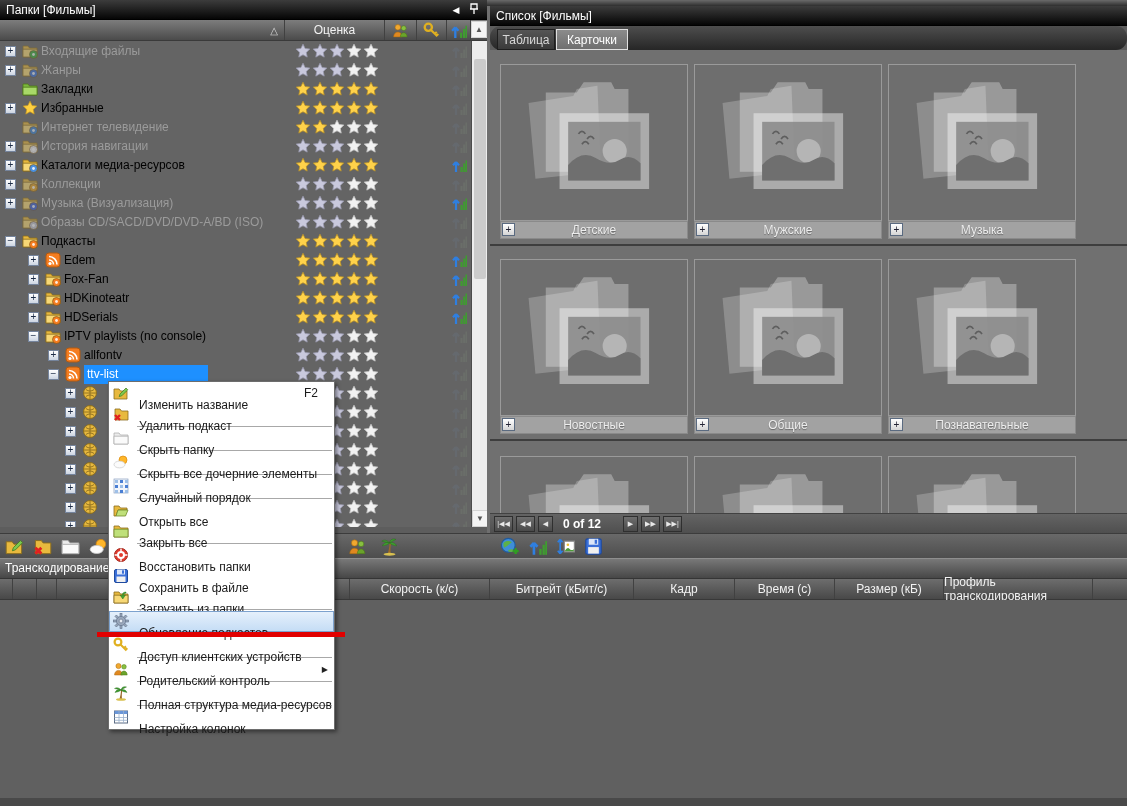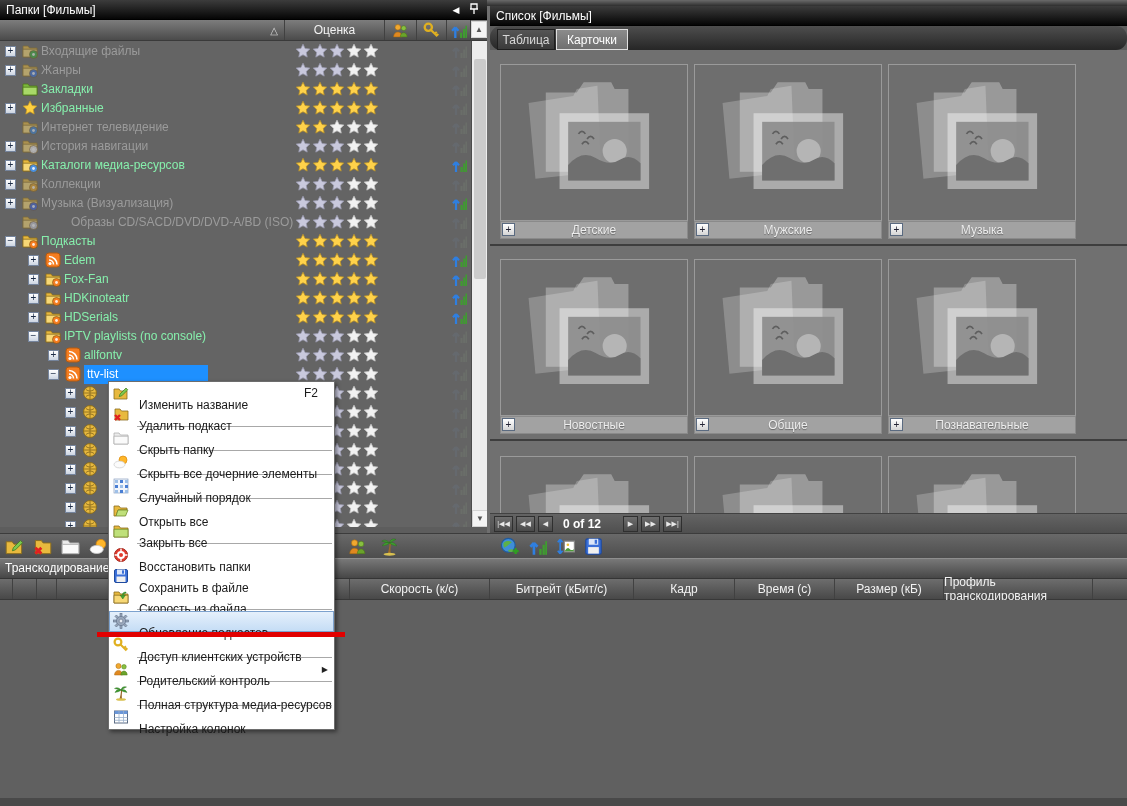--- a/index.html
+++ b/index.html
@@ -14,21 +14,21 @@
   
   .colhdr{background:linear-gradient(#7d7d7d,#4b4b4b);border-bottom:1px solid #3a3a3a;}
   .colcell{position:absolute;top:0;height:100%;border-right:1px solid #414141;
            display:flex;align-items:center;justify-content:center;color:#f2f2f2;}
   
   .tree{background:#646464;overflow:hidden;}
   .trow{position:absolute;left:0;width:471px;height:19px;}
   .exp{position:absolute;top:4px;width:11px;height:11px;background:linear-gradient(#ffffff,#ccd5e2);
        border:1px solid #75849c;color:#1c2c46;font-size:10px;line-height:8px;text-align:center;}
   .ticon{position:absolute;top:1px;width:16px;height:16px;}
-  .tlabel{position:absolute;top:0;height:19px;line-height:19px;white-space:nowrap;color:#86efac;}
+  .tlabel{position:absolute;top:0;height:19px;line-height:19px;white-space:nowrap;color:#000000;}
   .tlabel.dis{color:#9b9b9b;}
   .tlabel.sel{background:#1e90ff;color:#fff;padding:0 90px 0 3px;}
   .tstar{position:absolute;top:1px;width:16px;height:16px;}
   .tarrow{position:absolute;top:1px;left:451px;width:16px;height:16px;}
   .tarrow.dim{opacity:.32;filter:grayscale(85%);}
   
   .sbar{background:#ededed;border-left:1px solid #4c4c4c;}
   .sbtn{position:absolute;left:0;width:16px;height:17px;background:#f4f4f4;border:1px solid #d4d4d4;
         color:#555;font-size:8px;text-align:center;line-height:15px;}
   .sthumb{position:absolute;left:2px;width:12px;background:#cbcbcb;border-radius:2px;}
@@ -451,21 +451,21 @@
         </div>
         <div class="trow" style="top: 172px;">
           <span class="ticon" style="left: 22px; opacity: 0.55;">
             <svg viewBox="0 0 16 16" width="100%" height="100%" style="display: block;">
               <path d="M1 3h5l1.5 2H15v9H1z" fill="#e8b93e" stroke="#8a6d1f" stroke-width="0.8"></path>
               <path d="M1 6.2h14V14H1z" fill="#f7d876" stroke="#8a6d1f" stroke-width="0.8"></path>
               <circle cx="11.5" cy="11.5" r="4" fill="#c4c4ce" stroke="#734f12" stroke-width="0.6"></circle>
               <circle cx="11.5" cy="11.5" r="1.4" fill="#fff" opacity="0.85"></circle>
             </svg>
           </span>
-          <span class="tlabel dis" style="left: 41px; margin-left: 30px;">Образы CD/SACD/DVD/DVD-A/BD (ISO)</span>
+          <span class="tlabel dis" style="left: 41px;">Образы CD/SACD/DVD/DVD-A/BD (ISO)</span>
           <span class="tstar" style="left: 295px;"><svg width="16" height="16" viewBox="0 0 16 16">
               <path d="M8 1.2l2.1 4.3 4.7.6-3.5 3.3.9 4.7L8 11.8l-4.2 2.3.9-4.7L1.2 6.1l4.7-.6z" fill="#c9c9dd" stroke="#9a9ab0" stroke-width="0.8"></path>
             </svg></span>
           <span class="tstar" style="left: 312px;"><svg width="16" height="16" viewBox="0 0 16 16">
               <path d="M8 1.2l2.1 4.3 4.7.6-3.5 3.3.9 4.7L8 11.8l-4.2 2.3.9-4.7L1.2 6.1l4.7-.6z" fill="#c9c9dd" stroke="#9a9ab0" stroke-width="0.8"></path>
             </svg></span>
           <span class="tstar" style="left: 329px;"><svg width="16" height="16" viewBox="0 0 16 16">
               <path d="M8 1.2l2.1 4.3 4.7.6-3.5 3.3.9 4.7L8 11.8l-4.2 2.3.9-4.7L1.2 6.1l4.7-.6z" fill="#c9c9dd" stroke="#9a9ab0" stroke-width="0.8"></path>
             </svg></span>
           <span class="tstar" style="left: 346px;"><svg width="16" height="16" viewBox="0 0 16 16">
@@ -1328,21 +1328,21 @@
         <span class="mlabel">Сохранить в файле</span>
       </div>
       <div class="mitem">
         <span class="micon">
           <svg viewBox="0 0 16 16" width="100%" height="100%" style="display: block;">
             <path d="M1 3h5l1.5 2H15v9H1z" fill="#e8b93e" stroke="#8a6d1f" stroke-width="0.8"></path>
             <path d="M1 6.2h14V14H1z" fill="#f7d876" stroke="#8a6d1f" stroke-width="0.8"></path>
             <path d="M13 3c-3 0-4 2-4 4l-2-1 2.8 4 2.6-4-1.8.6C10.6 5 11.4 4 13 4z" fill="#44aa33" stroke="#2a7020" stroke-width="0.5"></path>
           </svg>
         </span>
-        <span class="mlabel">Скорость из файла</span>
+        <span class="mlabel">Загрузить из папки</span>
       </div>
       <div class="msep"></div>
       <div class="mitem hl">
         <span class="micon">
           <svg viewBox="0 0 16 16" width="100%" height="100%" style="display: block;">
             <g fill="#9aa8bc" stroke="#5c6c84" stroke-width="0.6">
               <rect x="7" y="0.5" width="2" height="4" transform="rotate(0 8 8)"></rect>
               <rect x="7" y="0.5" width="2" height="4" transform="rotate(45 8 8)"></rect>
               <rect x="7" y="0.5" width="2" height="4" transform="rotate(90 8 8)"></rect>
               <rect x="7" y="0.5" width="2" height="4" transform="rotate(135 8 8)"></rect>

